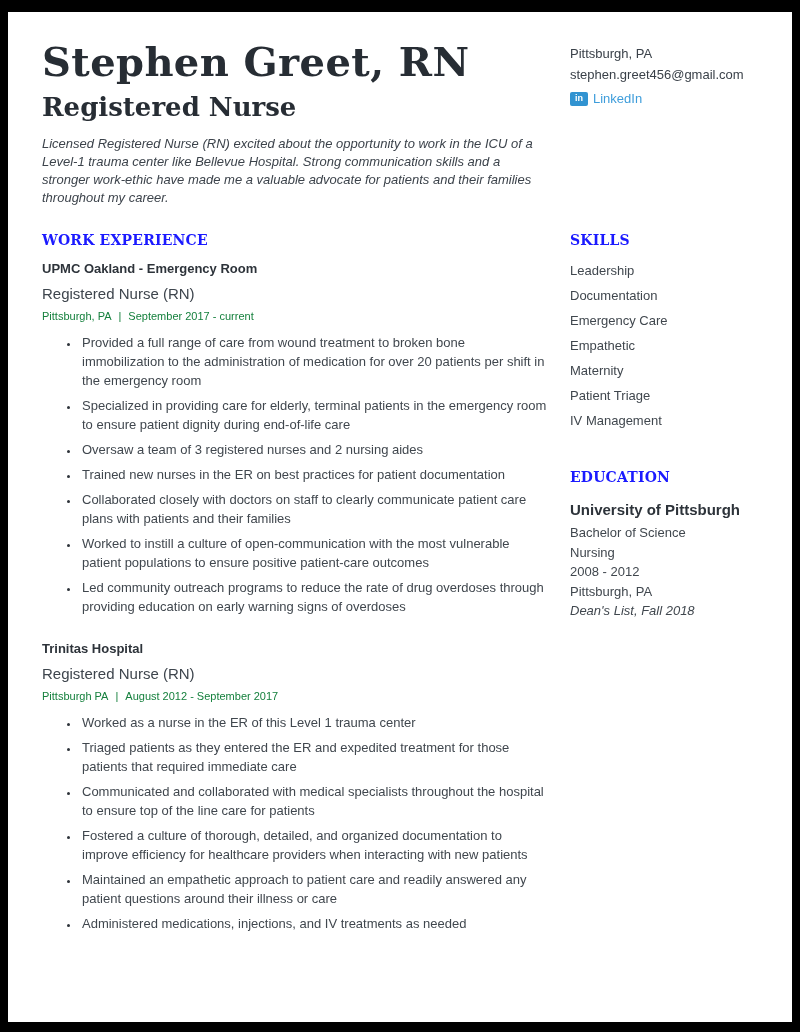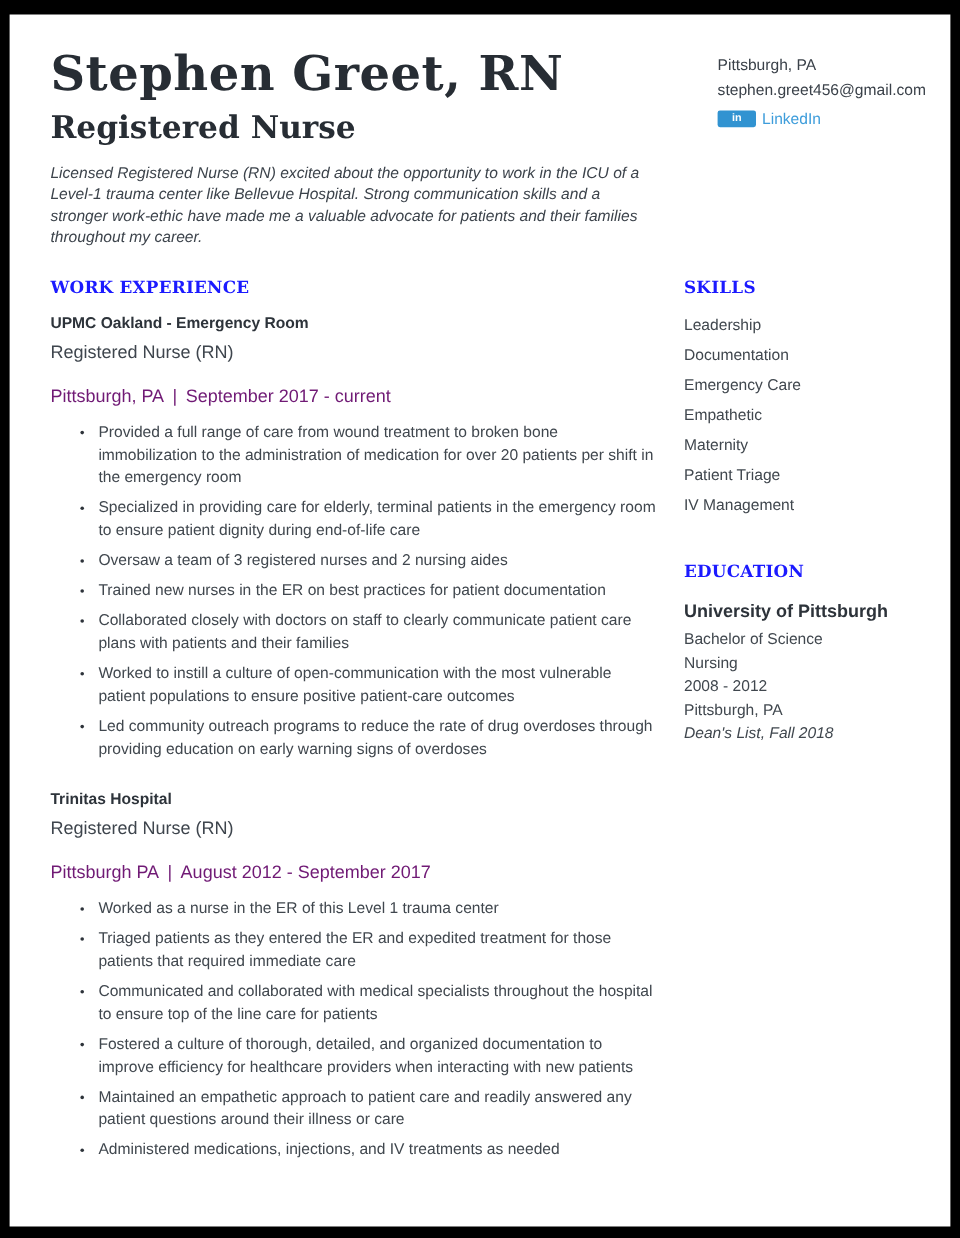--- a/index.html
+++ b/index.html
@@ -10,21 +10,21 @@
     width: 800px; height: 1032px;
     background: #ffffff;
     border-style: solid; border-color: #000000;
     border-width: 12px 8px 10px 8px;
     font-family: "Liberation Sans", sans-serif;
     color: #40474e;
     overflow: hidden;
   }
 
   
-  .header { display: flex; padding: 28px 12px 0 34px; gap: 28px; }
+  .header { display: flex; padding: 28px 12px 0 34px; }
   .header-left { width: 505px; }
 
   .person-name {
     margin: 0;
     font-family: "DejaVu Serif", serif;
     font-size: 40px; font-weight: 700;
     letter-spacing: 0.4px;
     color: #272d34;
     line-height: 1.1;
   }
@@ -44,21 +44,21 @@
   }
 
   .contact {
     margin-left: 23px;
     padding-top: 3px;
     font-size: 13px; line-height: 1.62;
     color: #3a4149;
   }
   .linkedin-row { display: flex; align-items: center; gap: 5px; margin-top: 3px; }
   .li-icon {
-    width: 32px; height: 14px;
+    width: 18px; height: 14px;
     background: #3193d1; border-radius: 2px;
     color: #ffffff; font-size: 9px; font-weight: 700;
     display: flex; align-items: center; justify-content: center;
     line-height: 1;
   }
   .li-link { color: #3e9ddb; text-decoration: none; cursor: pointer; }
 
   
   .main { display: flex; padding: 25px 0 0 34px; }
   .work-col { width: 505px; }
@@ -73,21 +73,21 @@
   }
 
   .job-company {
     margin: 13px 0 0;
     font-size: 13px; font-weight: 700;
     color: #2d333a;
     line-height: 1.2;
   }
   .job.second .job-company { margin-top: 25px; }
   .job-role { margin-top: 8px; font-size: 15px; color: #3e454d; }
-  .job-meta { margin-top: 20px; font-size: 15px; color: #701a75; }
+  .job-meta { margin-top: 8px; font-size: 11px; color: #15803d; }
   .pipe { padding: 0 7px; }
 
   ul.bullets { margin: 11px 0 0; padding-left: 38px; list-style: disc; }
   ul.bullets li {
     font-size: 13px; line-height: 19px;
     margin-bottom: 6px;
     color: #40474e;
     padding-left: 2px;
   }
   ul.bullets li::marker { color: #2d333a; font-size: 11px; }

